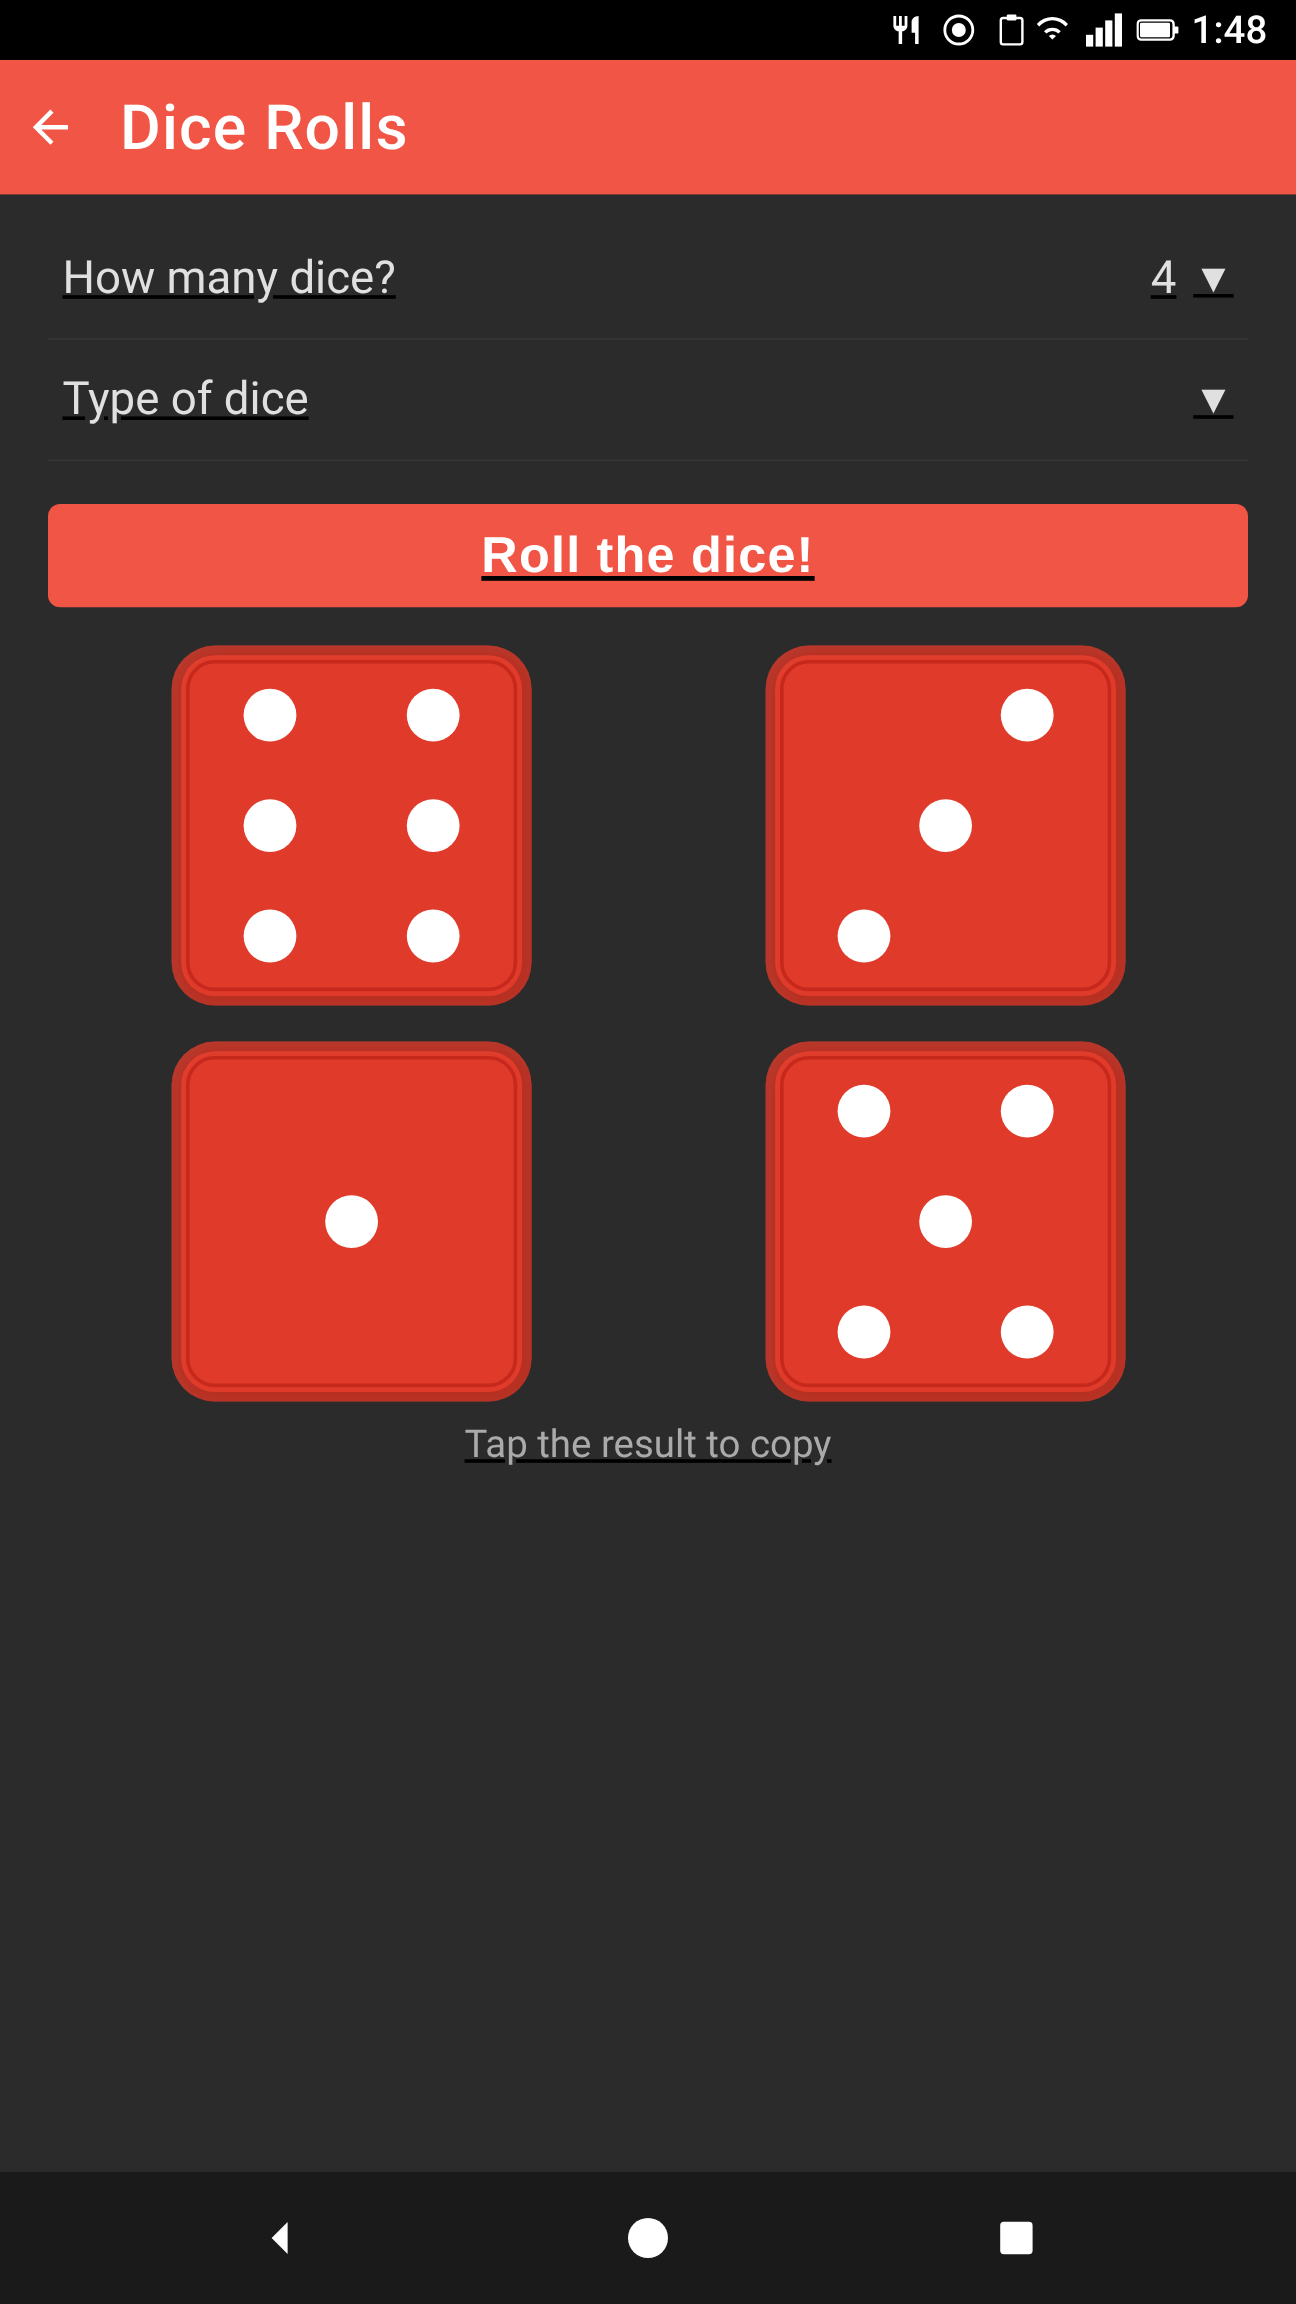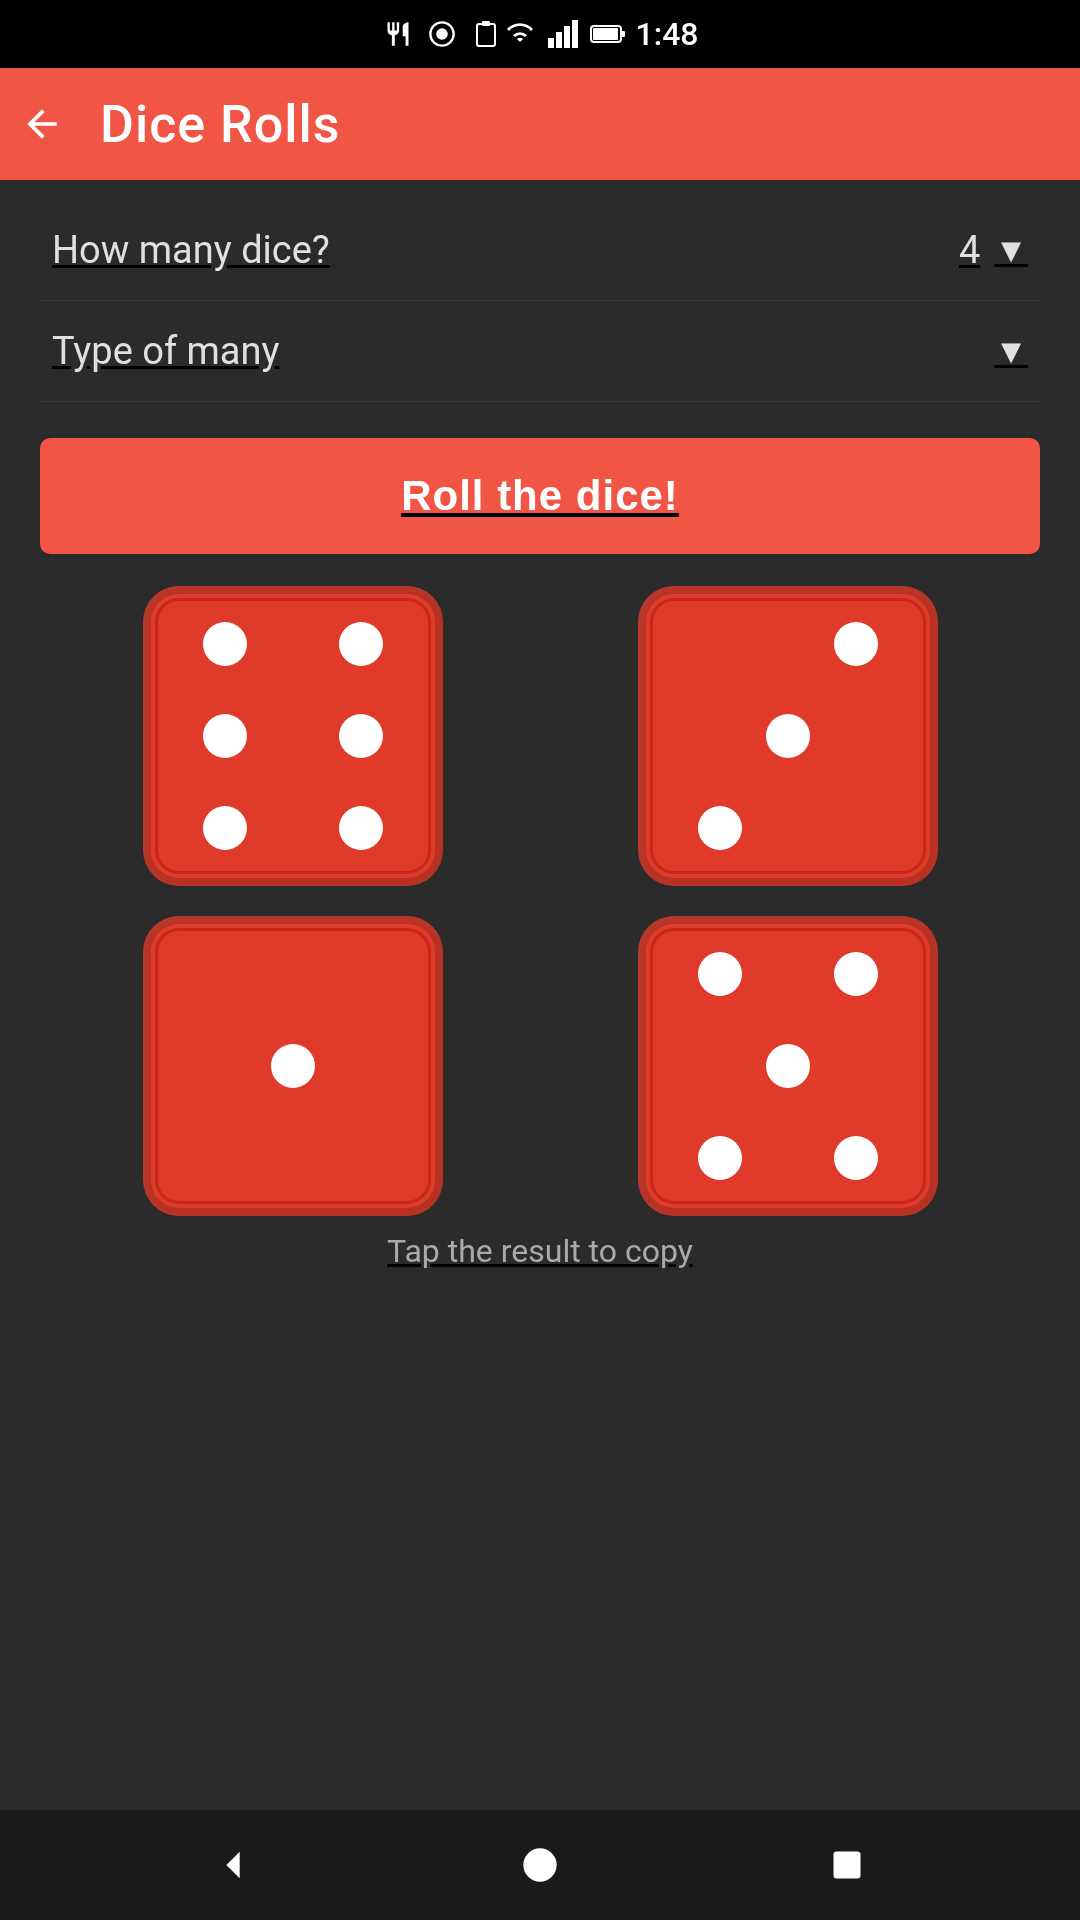--- a/index.html
+++ b/index.html
@@ -10,25 +10,25 @@
       min-height: 1920px;
       background: #2b2b2b;
       font-family: 'Roboto', Arial, sans-serif;
       display: flex;
       flex-direction: column;
     }
 
     
     .status-bar {
       width: 100%;
-      height: 68px;
+      height: 50px;
       background: #000;
       display: flex;
       align-items: center;
-      justify-content: center;
+      justify-content: flex-end;
       padding: 0 24px;
     }
     .status-icons-left {
       display: flex;
       gap: 12px;
       align-items: center;
     }
     .status-icons-right {
       display: flex;
       align-items: center;
@@ -112,21 +112,21 @@
     }
     .dropdown-arrow {
       color: #e0e0e0;
       font-size: 34px;
     }
 
     
     .roll-btn {
       margin: 36px 0 32px 0;
       width: 100%;
-      height: 116px;
+      height: 86px;
       background: #f05545;
       border: none;
       border-radius: 10px;
       color: #fff;
       font-size: 42px;
       font-weight: 700;
       letter-spacing: 1px;
       cursor: pointer;
       display: flex;
       align-items: center;
@@ -293,21 +293,21 @@
 
   <div class="settings-row">
     <span class="settings-label">How many dice?</span>
     <div class="settings-select">
       <span class="settings-value">4</span>
       <span class="dropdown-arrow">▼</span>
     </div>
   </div>
 
   <div class="settings-row">
-    <span class="settings-label">Type of many</span>
+    <span class="settings-label">Type of dice</span>
     <div class="settings-select">
       <span class="dropdown-arrow">▼</span>
     </div>
   </div>
 
   <button class="roll-btn">Roll the dice!</button>
 
   <div class="dice-grid">
 
     <div class="die face-6">

